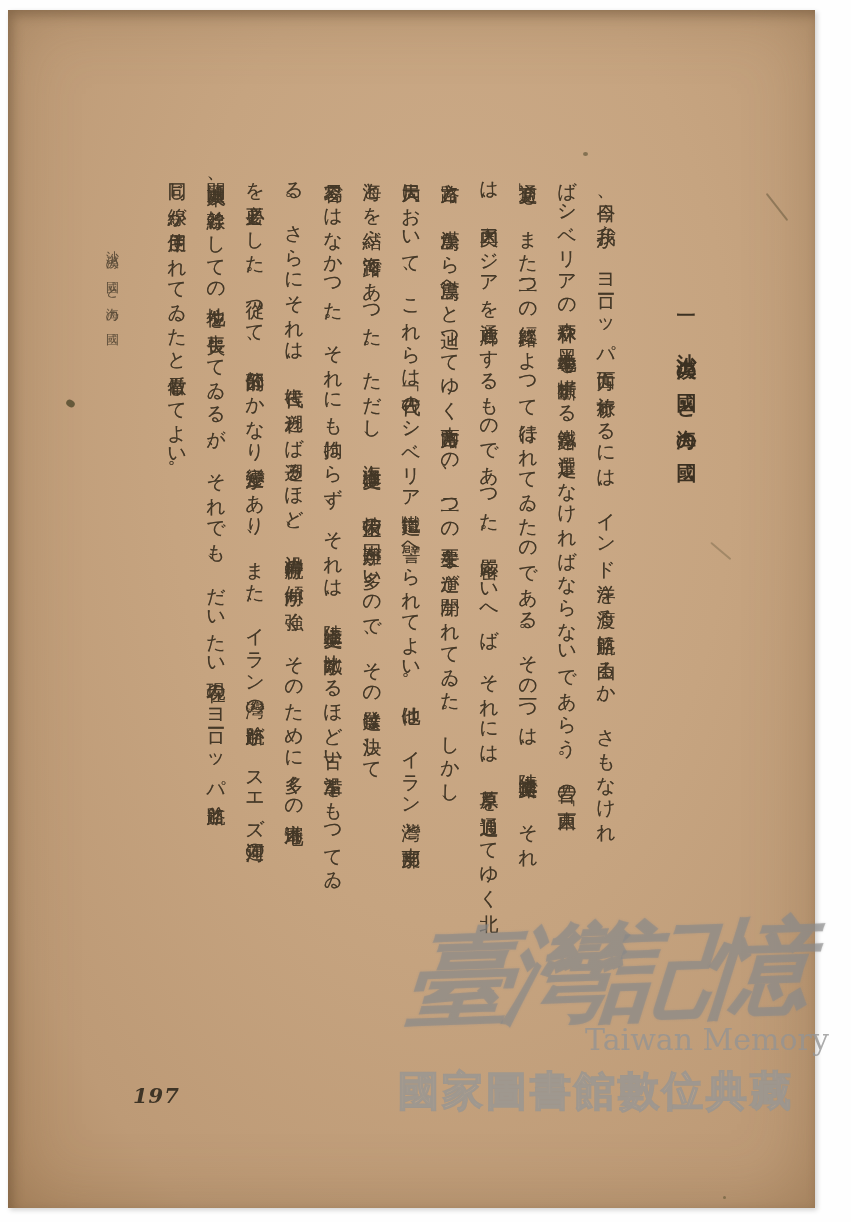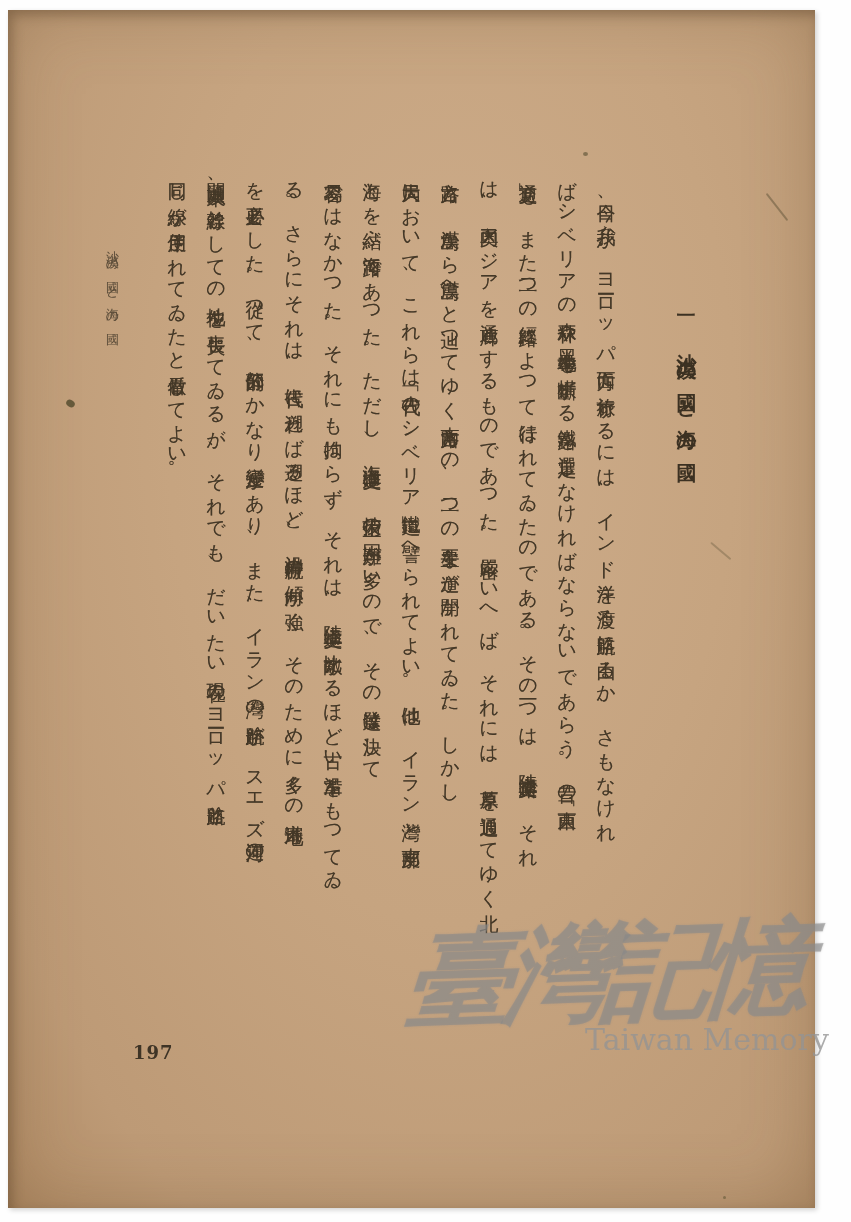--- a/index.html
+++ b/index.html
@@ -58,22 +58,23 @@
   .running-header{
     position:absolute;
     left:95px;top:230px;height:170px;
     writing-mode:vertical-rl;
     font-size:13px;
     letter-spacing:5.5px;
     color:#5b4c39;
   }
   .page-number{
     position:absolute;
-    left:125px;top:1032px;
-    font-size:18px;
+    left:125px;top:1073px;
+    font-size:21px;
+    font-style:italic;
     font-weight:600;
     color:#3e3426;
     letter-spacing:1px;
   }
   
   .wm-main{
     position:absolute;
     left:398px;top:892px;
     width:410px;height:150px;
     font-size:106px;
@@ -142,20 +143,21 @@
       <div class="col">開通以來、幹線としての地位を喪失してゐるが、それでも、だいたい現在のヨーロッパ航路と</div>
       <div class="col">同じ線が使用されてゐたと看做してよい。</div>
     </div>
 
     <div class="running-header">沙漠の國と海の國</div>
 
     <div class="page-number">197</div>
 
     <div class="wm-main">臺灣記憶</div>
     <div class="wm-latin">Taiwan Memory</div>
+    <div class="wm-sub">國家圖書館數位典藏</div>
 
     <div class="speck speck-1"></div>
     <div class="speck speck-2"></div>
     <div class="speck speck-3"></div>
     <div class="fiber fiber-1"></div>
     <div class="fiber fiber-2"></div>
   </div>
 </div>
 
 </body></html>

